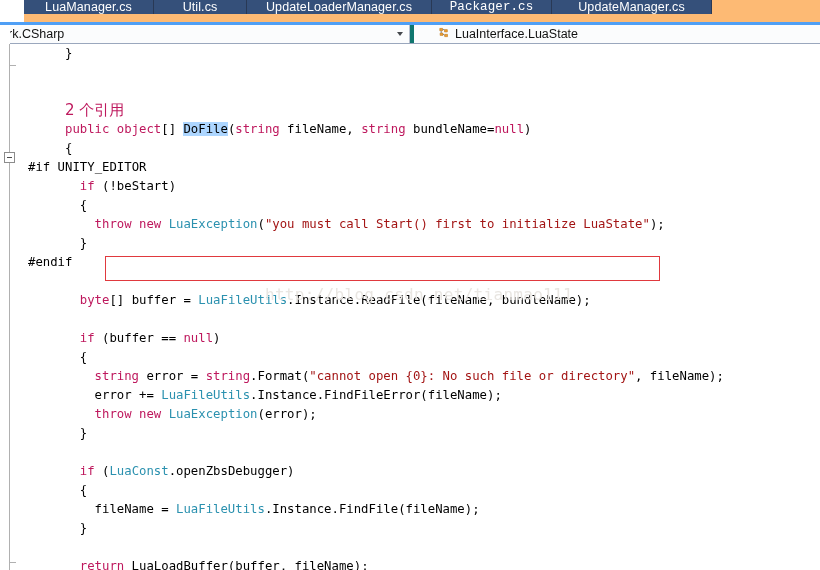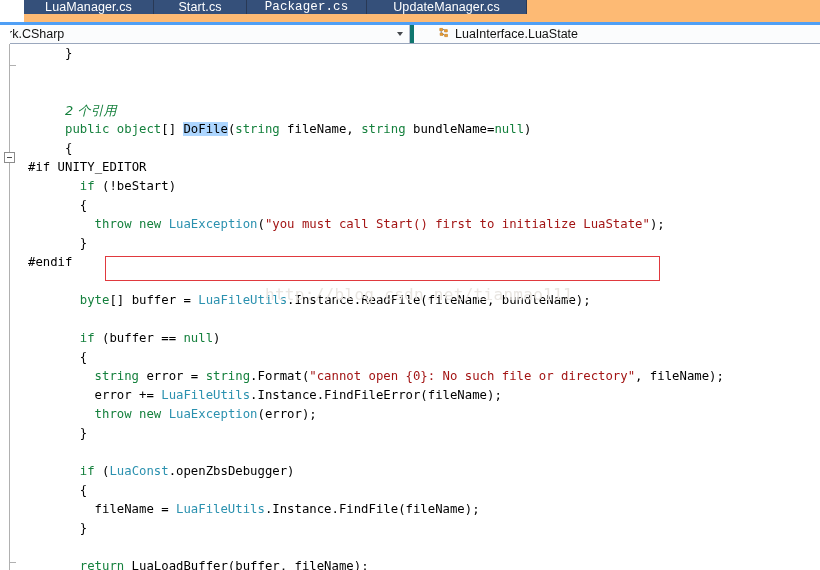--- a/index.html
+++ b/index.html
@@ -159,30 +159,29 @@
     line-height: 19px;
     color: #000000;
     white-space: pre;
   }
   .ln {
     position: absolute;
     left: 28px;
     height: 19px;
     white-space: pre;
   }
-  .kw   { color: #15803d; }
+  .kw   { color: #be185d; }
   .type { color: #2b91af; }
   .str  { color: #a31515; }
   .ppr  { color: #000000; }
   .sel  { background: #add6ff; }
   .lens {
-    color: #15803d;
+    color: #be185d;
     font-family: "DejaVu Sans", sans-serif;
-    font-size: 13px;
-    font-style: italic;
+    font-size: 15px;
   }
 
   
   #redbox {
     position: absolute;
     left: 105px; top: 212px;
     width: 555px; height: 25px;
     border: 1px solid #e0393e;
     box-sizing: border-box;
     pointer-events: none;
@@ -200,21 +199,24 @@
   }
 </style>
 </head>
 <body>
 
 <div id="tabstrip">
   <div class="tab t0">
     <span>LuaManager.cs</span>
   </div>
   <div class="tab t1">
-    <span>Start.cs</span>
+    <span>Util.cs</span>
+  </div>
+  <div class="tab t2">
+    <span>UpdateLoaderManager.cs</span>
   </div>
   <div class="tab t3">
     <span>Packager.cs</span>
   </div>
   <div class="tab t4">
     <span>UpdateManager.cs</span>
   </div>
   <div class="tab endcap"></div>
 </div>
 <div id="tab-underline"></div>

